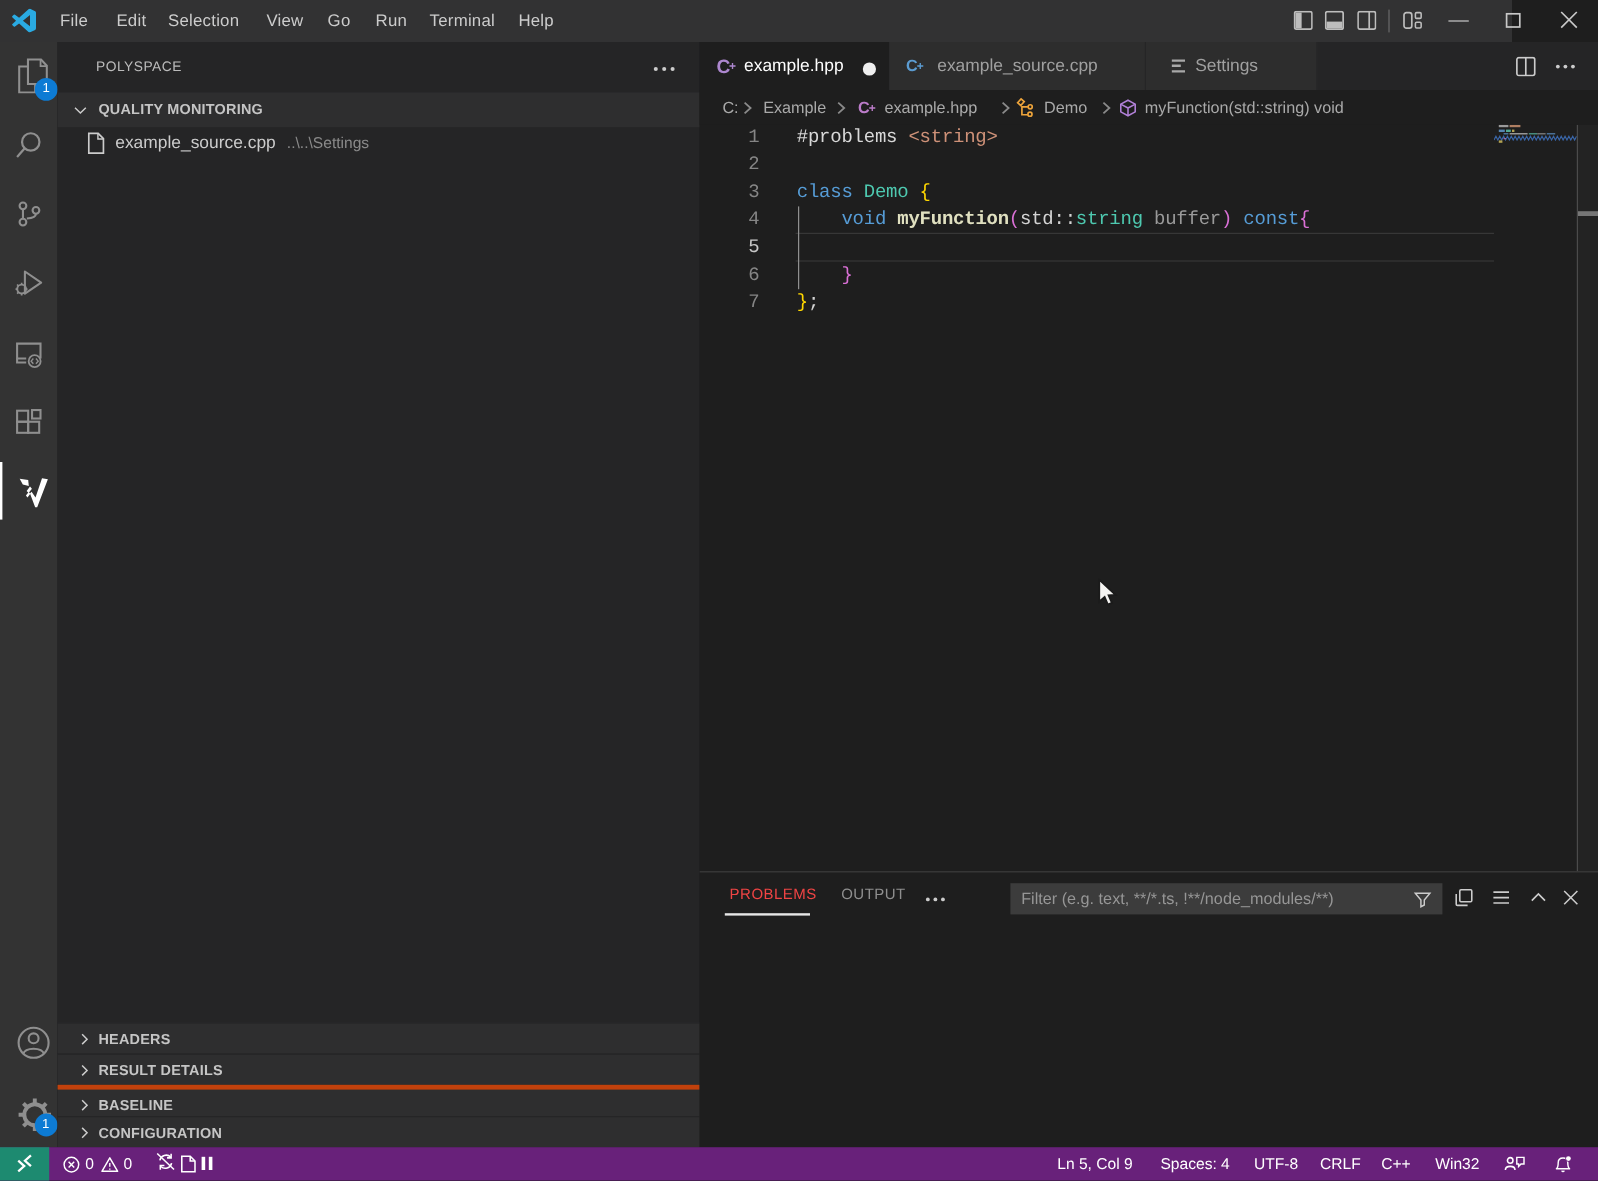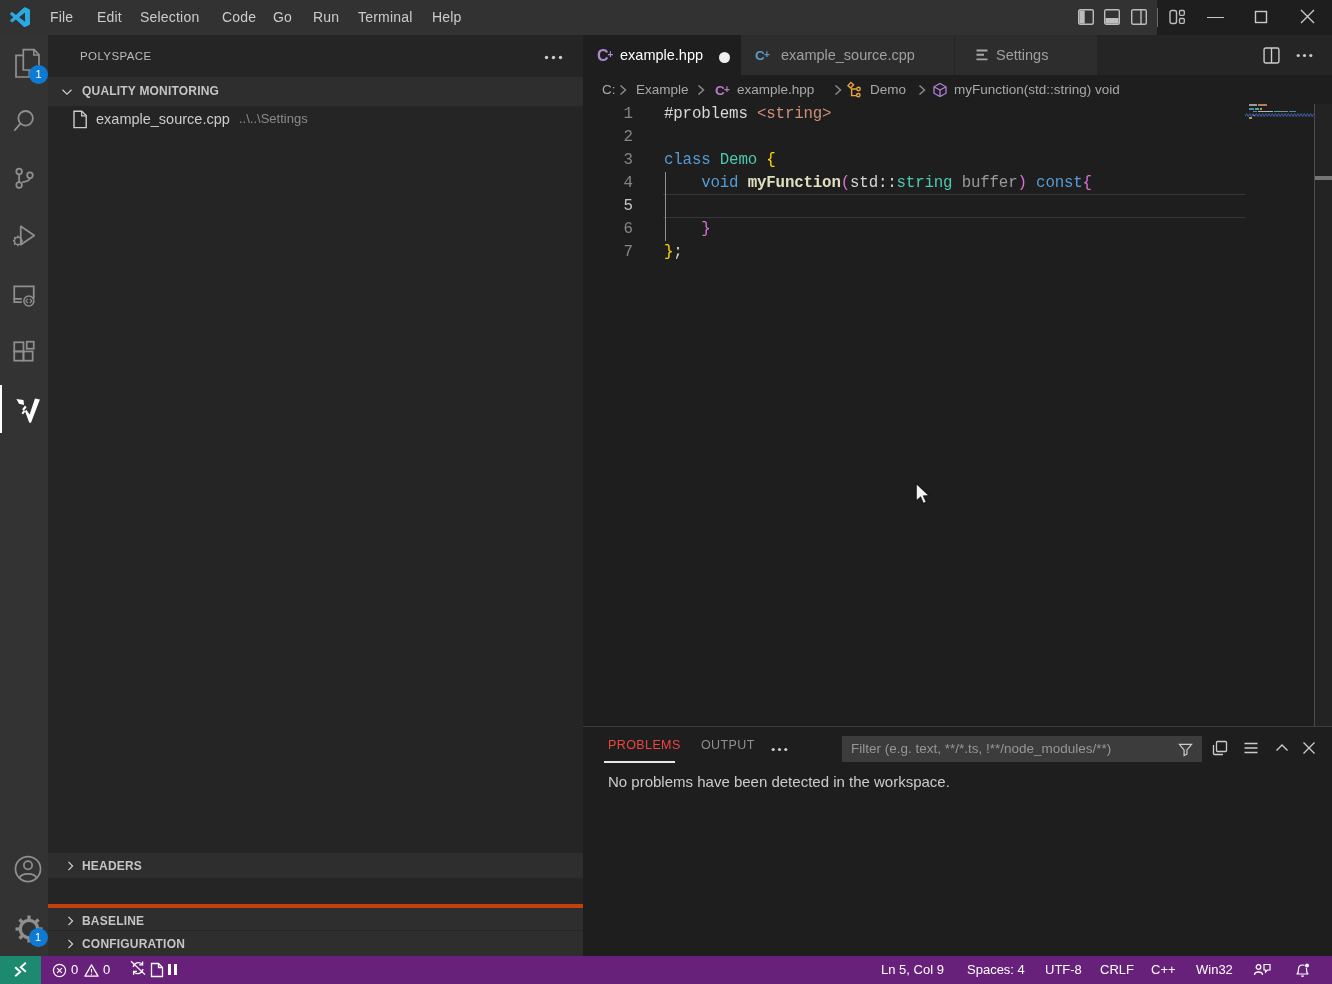--- a/index.html
+++ b/index.html
@@ -2,21 +2,21 @@
 <html><head>
 <meta charset="utf-8">
 <style>
   * { margin:0; padding:0; box-sizing:border-box; }
   html,body { width:1332px; height:984px; overflow:hidden; background:#1e1e1e;
     font-family:"Liberation Sans", sans-serif; }
   .abs { position:absolute; }
   #win { position:relative; width:1332px; height:984px; background:#1e1e1e; }
 
   
-  #titlebar { position:absolute; left:0; top:0; width:1157px; height:35px; background:#323233; }
+  #titlebar { position:absolute; left:0; top:0; width:1260px; height:35px; background:#323233; }
   .menuitem { position:absolute; top:0; height:35px; line-height:35px; color:#cccccc; font-size:14px; letter-spacing:0.2px; }
   #wintitle { position:absolute; top:0; height:35px; line-height:35px; color:#b2b2b2; font-size:13.5px; }
 
   
   #activitybar { position:absolute; left:0; top:35px; width:48px; height:921px; background:#333333; }
   .abicon { position:absolute; left:11px; width:26px; height:26px; }
   .badge { position:absolute; width:16px; height:16px; border-radius:8px; background:#0d7bd4;
     color:#ffffff; font-size:10px; text-align:center; line-height:16px; }
 
   
@@ -49,21 +49,21 @@
 <body>
 <div id="win">
 
   <div id="titlebar">
     <svg class="abs" style="left:10px;top:7px" width="20" height="20" viewBox="0 0 100 100">
       <path fill="#2aaae2" fill-rule="evenodd" d="M75.6 1.59 L96.46 11.63 A6.04 6.04 0 0 1 99.9 17.08 V84.2 A6.04 6.04 0 0 1 96.46 89.65 L75.6 99.69 A6.04 6.04 0 0 1 68.71 98.52 L29.58 62.8 L12.54 75.74 A4.02 4.02 0 0 1 7.4 75.51 L1.94 70.55 A4.03 4.03 0 0 1 1.94 64.59 L16.72 51.11 L1.94 37.63 A4.03 4.03 0 0 1 1.94 31.67 L7.4 26.71 A4.02 4.02 0 0 1 12.54 26.48 L29.58 39.42 L68.71 3.7 A6.04 6.04 0 0 1 75.6 1.59 Z M75.02 28.02 L45.58 51.11 L75.02 74.2 Z"></path>
     </svg>
     <span class="menuitem" style="left:50px">File</span>
     <span class="menuitem" style="left:97px">Edit</span>
     <span class="menuitem" style="left:140px">Selection</span>
-    <span class="menuitem" style="left:222px">Code</span>
+    <span class="menuitem" style="left:222px">View</span>
     <span class="menuitem" style="left:273px">Go</span>
     <span class="menuitem" style="left:313px">Run</span>
     <span class="menuitem" style="left:358px">Terminal</span>
     <span class="menuitem" style="left:432px">Help</span>
 
     <svg class="abs" style="left:1078px;top:9px" width="16" height="16" viewBox="0 0 16 16">
       <rect x="0.7" y="0.7" width="14.6" height="14.6" rx="1.5" fill="none" stroke="#bdbdbd" stroke-width="1.4"></rect>
       <rect x="1.5" y="1.5" width="5.2" height="13" fill="#bdbdbd"></rect>
     </svg>
     <svg class="abs" style="left:1104px;top:9px" width="16" height="16" viewBox="0 0 16 16">
@@ -182,20 +182,26 @@
       <span style="position:absolute;left:48px">example_source.cpp</span>
       <span style="position:absolute;left:191px;color:#8a8a8a;font-size:13px">..\..\Settings</span>
     </div>
 
     <div class="paneheader" style="top:817px;height:26px;line-height:26px;border-top:1px solid #252526">
       <svg class="abs" style="left:17px;top:7px" width="11" height="12" viewBox="0 0 16 16">
           <path d="M5 2 L11 8 L5 14" fill="none" stroke="#cccccc" stroke-width="1.8"></path>
         </svg>
       <span style="position:absolute;left:34px">HEADERS</span>
     </div>
+    <div class="paneheader" style="top:843px;height:26px;line-height:26px;border-top:1px solid #252526">
+      <svg class="abs" style="left:17px;top:7px" width="11" height="12" viewBox="0 0 16 16">
+          <path d="M5 2 L11 8 L5 14" fill="none" stroke="#cccccc" stroke-width="1.8"></path>
+        </svg>
+      <span style="position:absolute;left:34px">RESULT DETAILS</span>
+    </div>
     <div class="paneheader" style="top:869px;height:26px;line-height:26px;border-top:4px solid #c2410c">
       <svg class="abs" style="left:17px;top:7px" width="11" height="12" viewBox="0 0 16 16">
           <path d="M5 2 L11 8 L5 14" fill="none" stroke="#cccccc" stroke-width="1.8"></path>
         </svg>
       <span style="position:absolute;left:34px">BASELINE</span>
     </div>
     <div class="paneheader" style="top:895px;height:26px;line-height:26px;border-top:1px solid #252526">
       <svg class="abs" style="left:17px;top:7px" width="11" height="12" viewBox="0 0 16 16">
           <path d="M5 2 L11 8 L5 14" fill="none" stroke="#cccccc" stroke-width="1.8"></path>
         </svg>
@@ -342,21 +348,20 @@
     </svg>
     <svg class="abs" style="left:660px;top:13px" width="16" height="16" viewBox="0 0 16 16">
       <path d="M1.5 3.5 H14.5 M1.5 8 H14.5 M1.5 12.5 H14.5" stroke="#cccccc" stroke-width="1.4"></path>
     </svg>
     <svg class="abs" style="left:691px;top:13px" width="16" height="16" viewBox="0 0 16 16">
       <path d="M2.5 10.5 L8 5 L13.5 10.5" fill="none" stroke="#cccccc" stroke-width="1.4"></path>
     </svg>
     <svg class="abs" style="left:718px;top:13px" width="16" height="16" viewBox="0 0 16 16">
       <path d="M2.5 2.5 L13.5 13.5 M13.5 2.5 L2.5 13.5" stroke="#cccccc" stroke-width="1.3"></path>
     </svg>
-    <span class="abs" style="left:25px;top:46px;font-size:15px;color:#cccccc">No problems have been detected in the workspace.</span>
   </div>
 
   <div id="statusbar">
     <div class="abs" style="left:0;top:0;width:41px;height:28px;background:#1d8a70">
       <svg class="abs" style="left:14px;top:5px" width="13" height="17" viewBox="0 0 13 17">
         <path d="M1.2 6.2 L6.2 10.7 L1.2 15.2" fill="none" stroke="#ffffff" stroke-width="1.9"></path>
         <path d="M11.8 1.8 L6.8 6.3 L11.8 10.8" fill="none" stroke="#ffffff" stroke-width="1.9"></path>
       </svg>
     </div>
 

